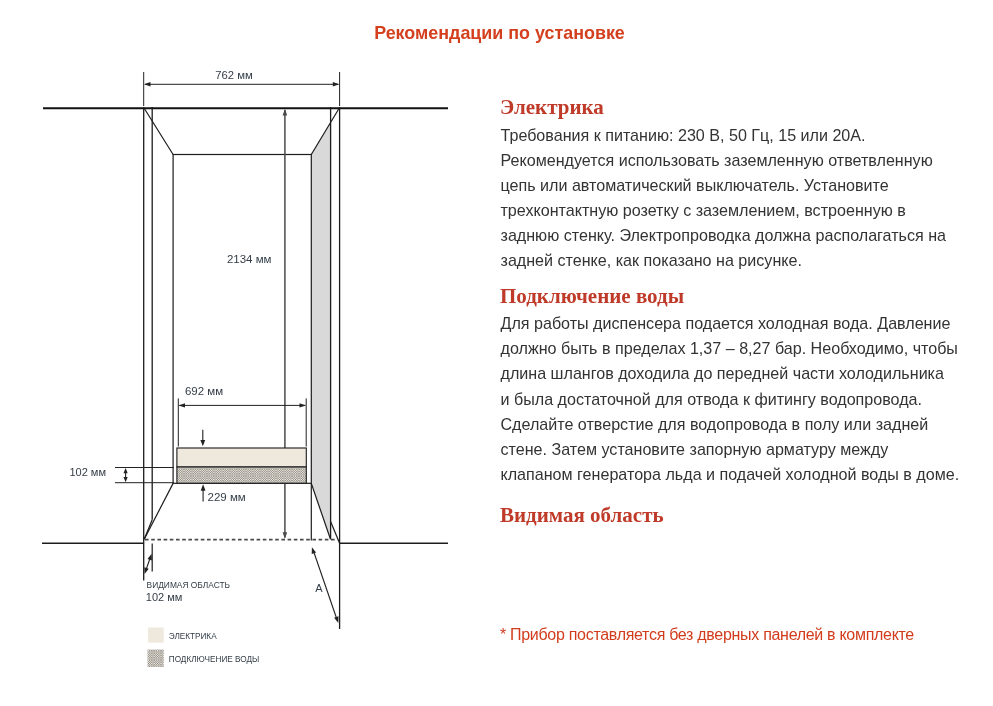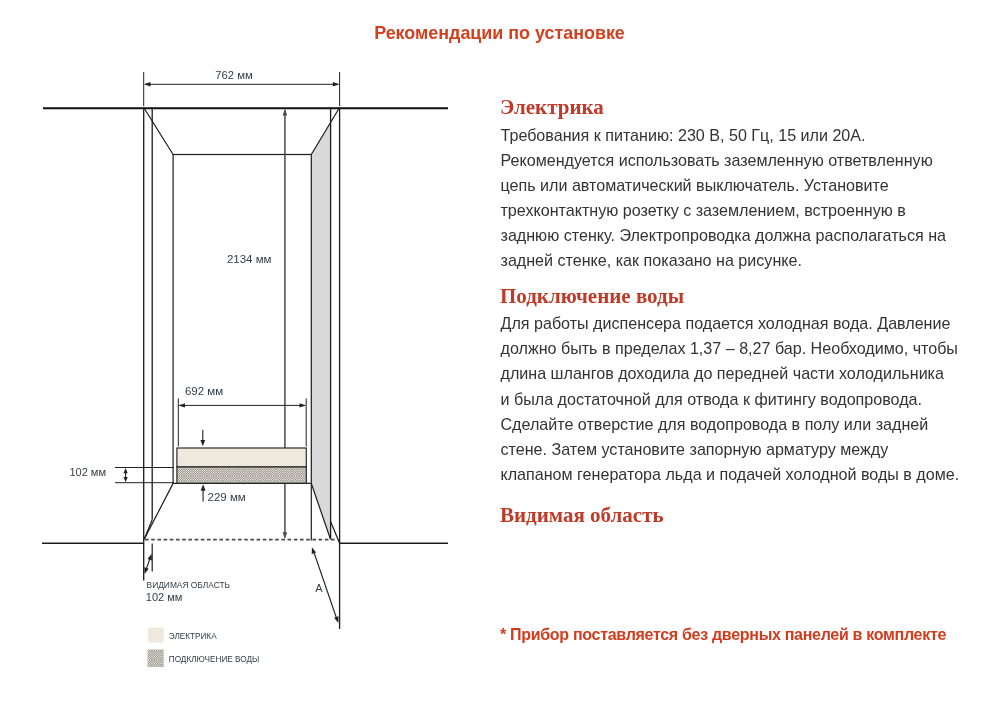--- a/index.html
+++ b/index.html
@@ -2,21 +2,21 @@
 <html lang="ru"><head>
 <meta charset="utf-8">
 <style>
   html,body{margin:0;padding:0;}
   body{width:993px;height:706px;background:#ffffff;font-family:"Liberation Sans",sans-serif;}
   .page{position:relative;width:993px;height:706px;overflow:hidden;}
   .abs{position:absolute;}
   .title{left:3px;width:993px;top:23px;text-align:center;font-weight:bold;font-size:17.9px;color:#d43f1e;}
   .h{font-family:"Liberation Serif",serif;font-weight:bold;font-size:21px;color:#bf3a28;left:500px;}
   .body{left:500.5px;font-size:16.1px;line-height:25.05px;color:#333333;}
-  .foot{left:500px;font-weight:bold;font-size:16px;letter-spacing:-0.3px;color:#d23c1c;}
+  .foot{left:500px;font-weight:normal;font-size:16px;letter-spacing:-0.3px;color:#d23c1c;}
 </style>
 </head>
 <body>
 <div class="page">
 
   <div class="abs title">Рекомендации по установке</div>
 
   <svg class="abs" style="left:0;top:0" width="470" height="706" viewBox="0 0 470 706">
     <defs>
       <pattern id="hatch" width="2.3" height="2.3" patternUnits="userSpaceOnUse">

